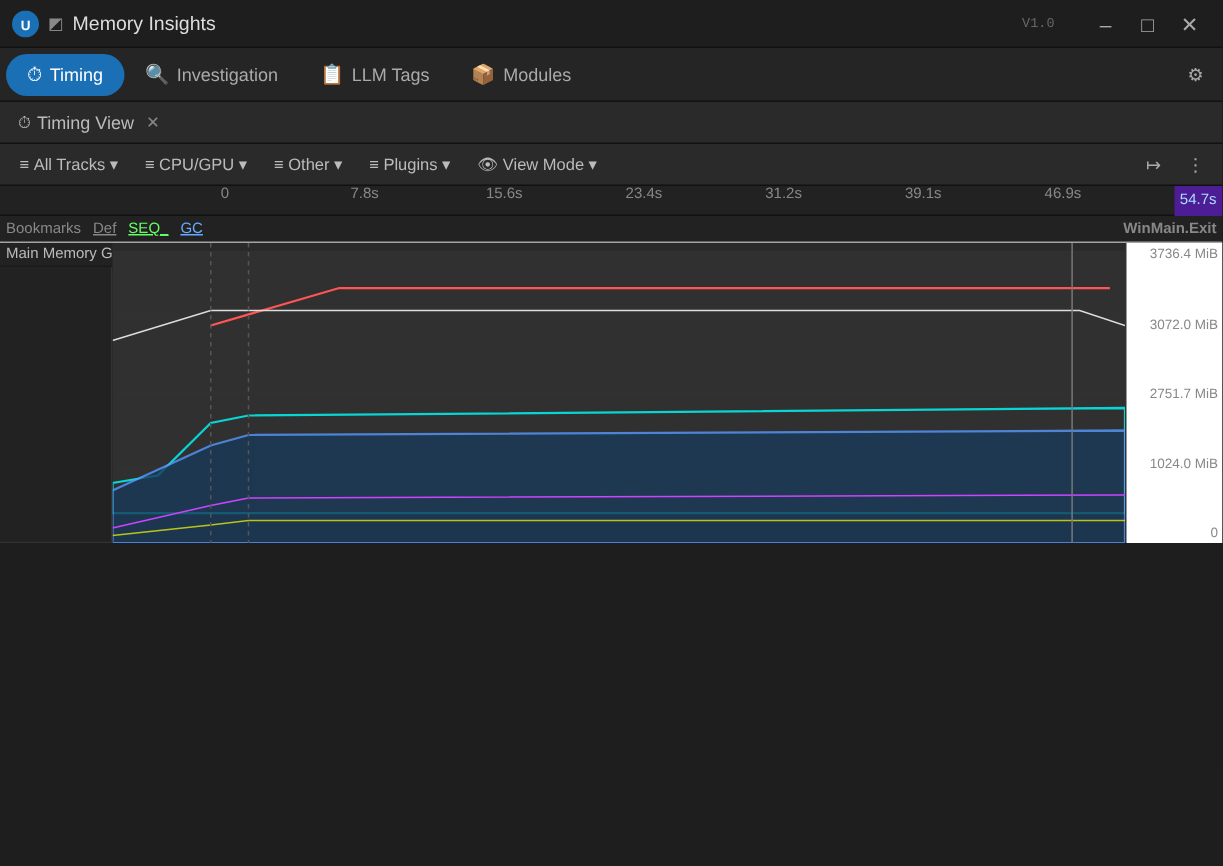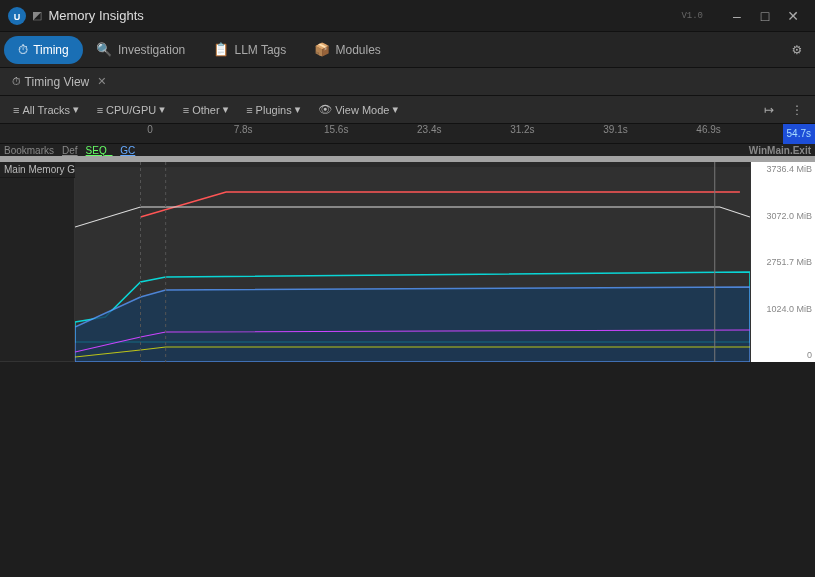--- a/index.html
+++ b/index.html
@@ -170,21 +170,21 @@
       align-items: center;
     }
 
     
     #bookmark-bar {
       display: flex;
       align-items: center;
       background: #222;
       height: 18px;
       padding: 0 0 0 0;
-      border-bottom: 6px solid #a3a3a3;
+      border-bottom: 1px solid #a3a3a3;
       font-size: 10px;
       color: #888;
       position: relative;
     }
     .bookmark-label {
       padding: 0 4px;
     }
     .bookmark-marker {
       display: inline-block;
       padding: 0 4px;
@@ -353,21 +353,21 @@
 <div id="timeline-ruler">
   <div style="width:75px;"></div>
   <div class="ruler-labels" style="position:relative; flex:1; height:20px;">
     <span class="ruler-label" style="left:0%;">0</span>
     <span class="ruler-label" style="left:14%;">7.8s</span>
     <span class="ruler-label" style="left:28%;">15.6s</span>
     <span class="ruler-label" style="left:42%;">23.4s</span>
     <span class="ruler-label" style="left:56%;">31.2s</span>
     <span class="ruler-label" style="left:70%;">39.1s</span>
     <span class="ruler-label" style="left:84%;">46.9s</span>
-    <span class="ruler-highlight" style="right:0; position:absolute; background:#1d4ed8; padding:0 4px; font-size:10px; color:#adf; height:20px; display:flex; align-items:center;">54.7s</span>
+    <span class="ruler-highlight" style="right:0; position:absolute; background:#4c1d95; padding:0 4px; font-size:10px; color:#adf; height:20px; display:flex; align-items:center;">54.7s</span>
   </div>
 </div>
 
 <div id="bookmark-bar">
   <span class="bookmark-label">Bookmarks</span>
   <span class="bookmark-marker">Def</span>
   <span class="bookmark-marker green">SEQ_</span>
   <span class="bookmark-marker blue">GC</span>
   <span class="bm-exit">WinMain.Exit</span>
 </div>

